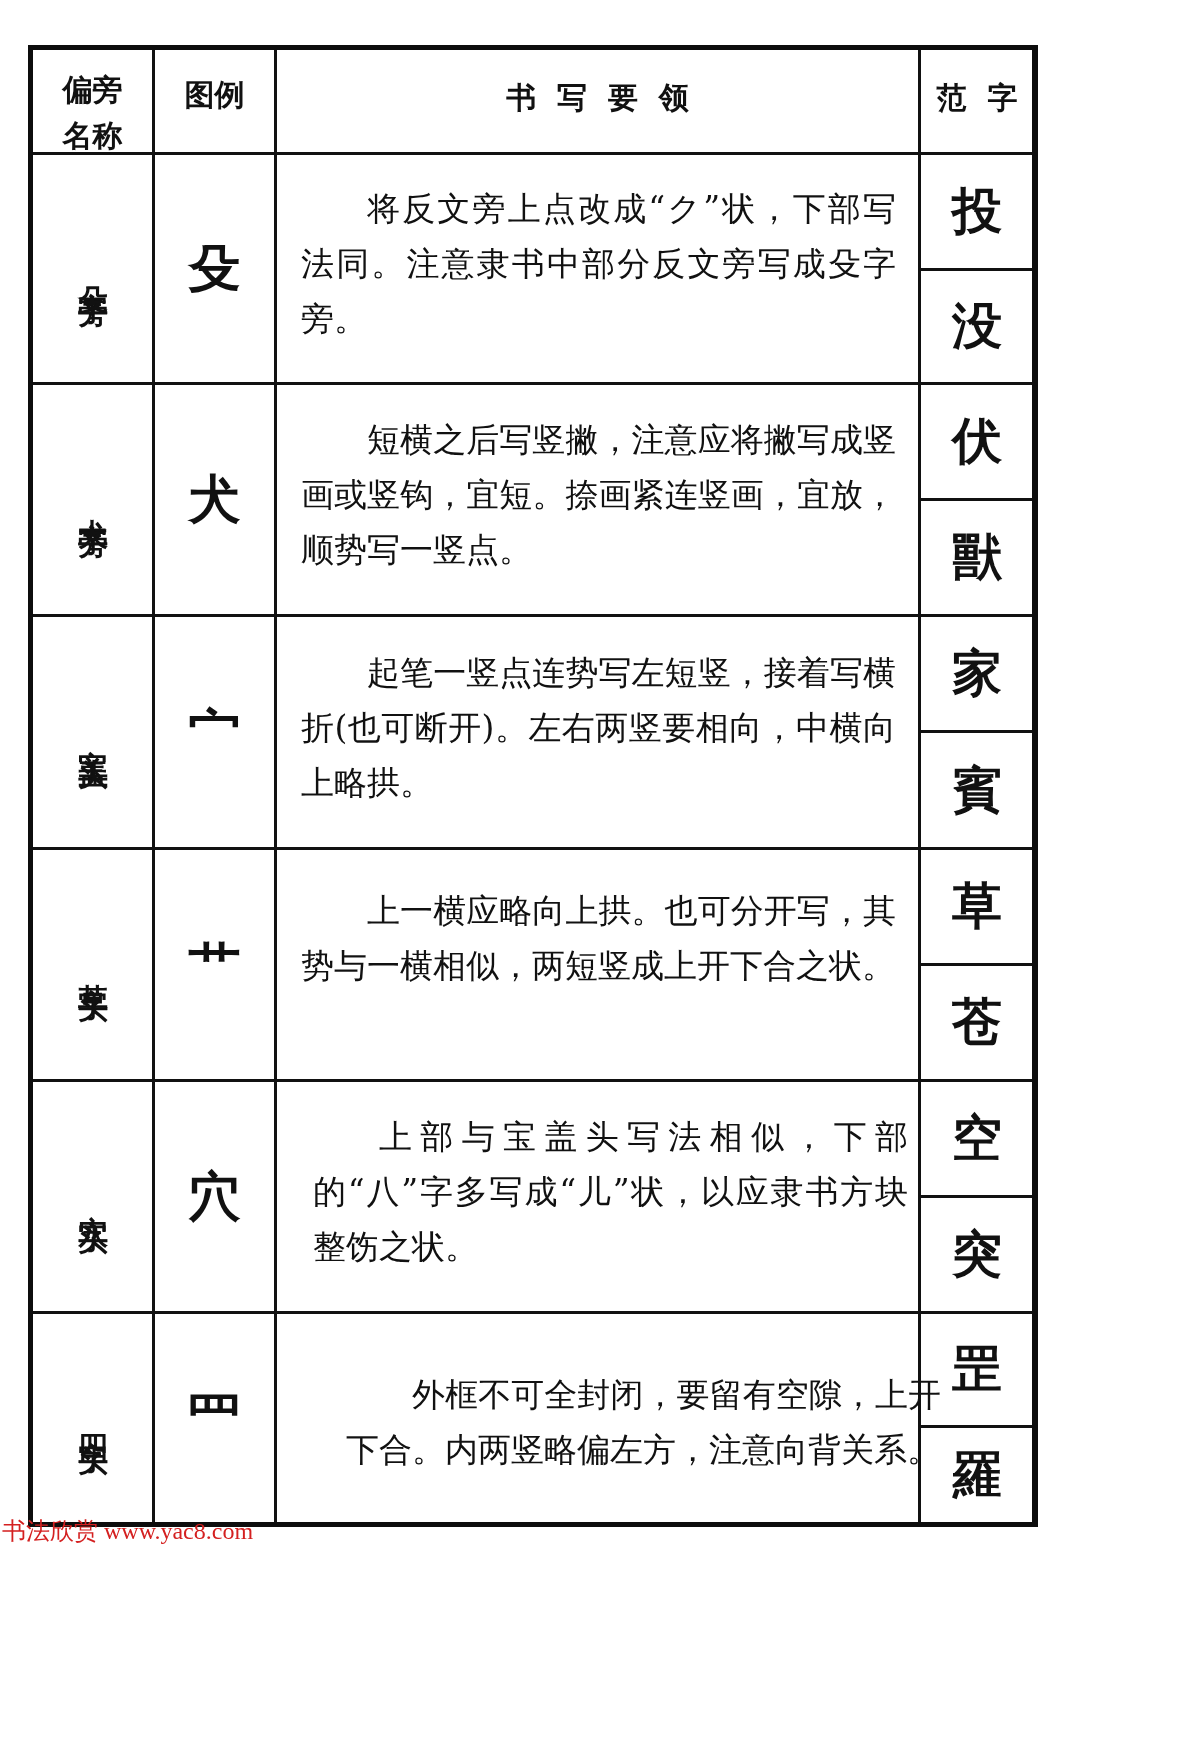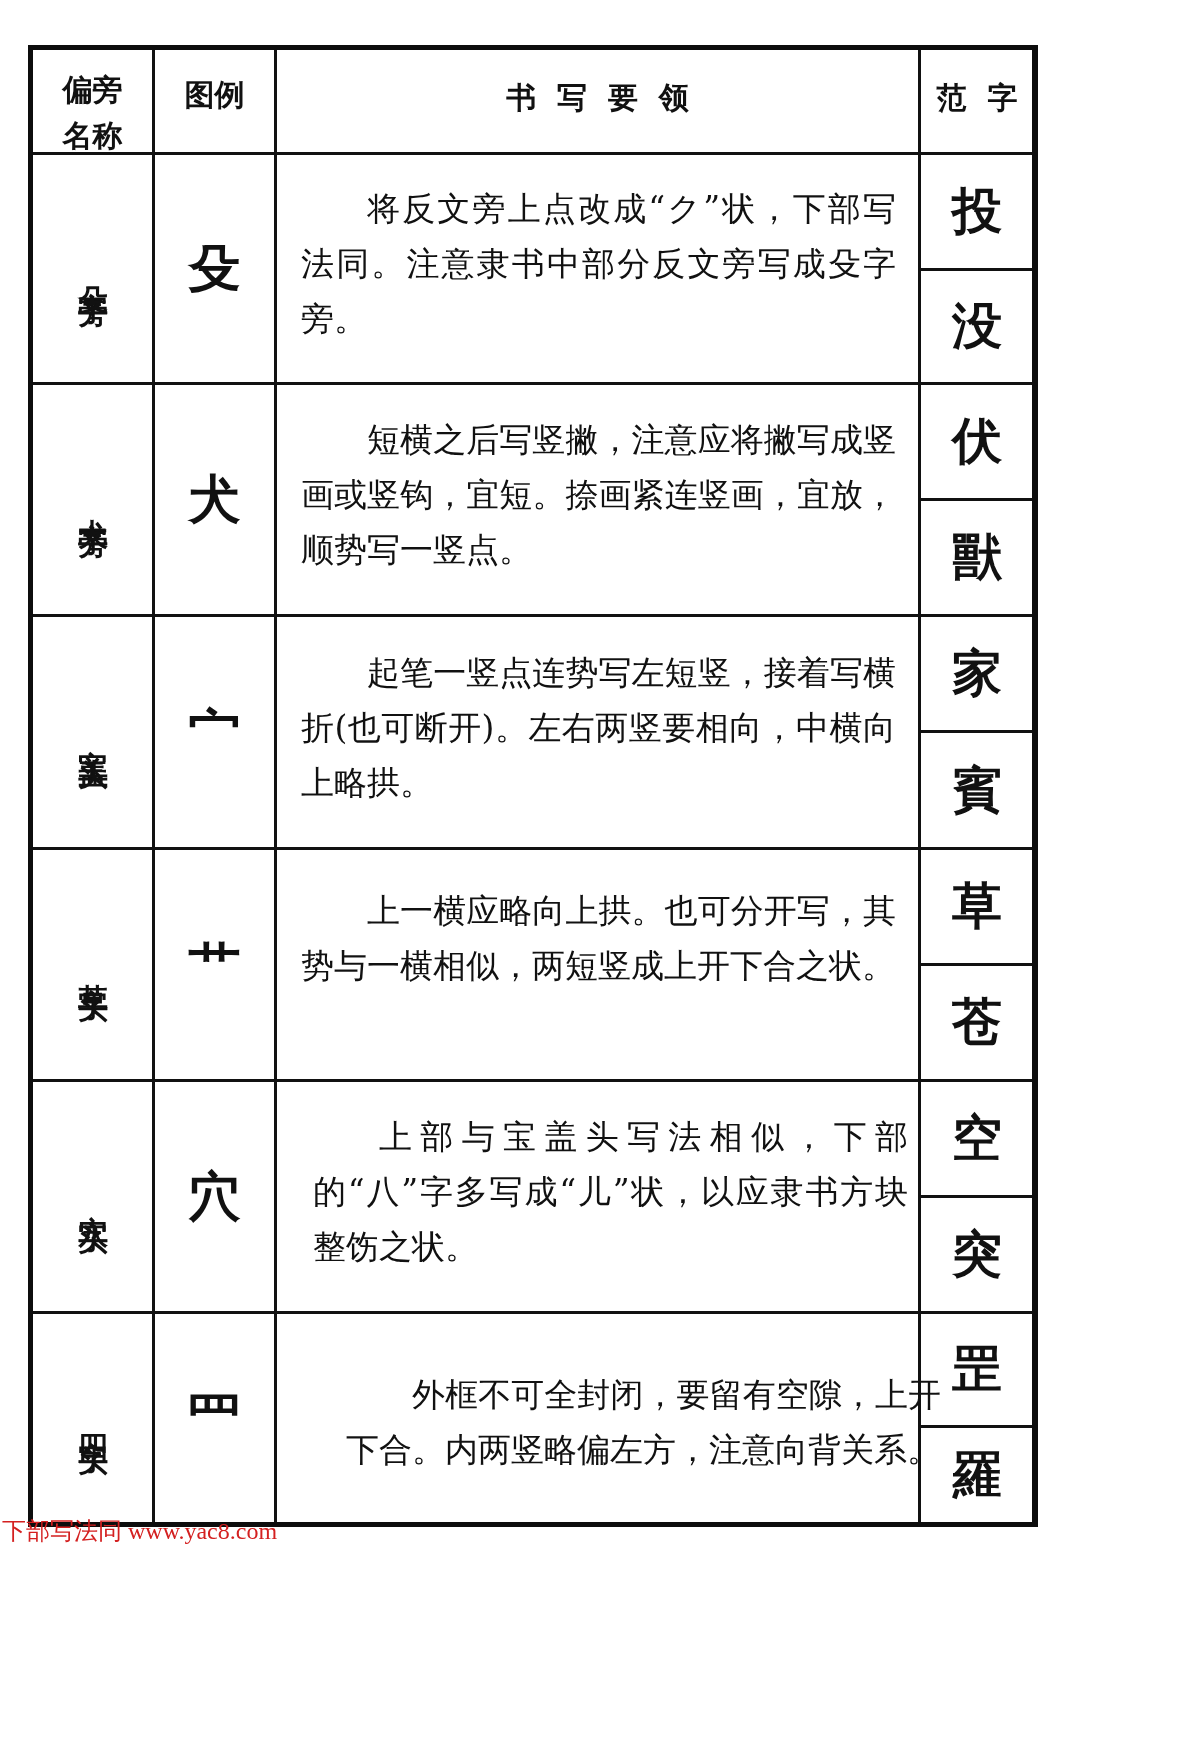--- a/index.html
+++ b/index.html
@@ -94,13 +94,13 @@
 
   <div class="cell name" style="left:0;top:1264px;width:119px;height:208px;">四字头</div>
   <div class="cell glyph" style="left:122px;top:1264px;width:119px;height:208px;">罒</div>
   <div class="cell desc" style="left:244px;top:1264px;width:641px;height:225px;margin-left:45px;">
       <p>外框不可全封闭，要留有空隙，上开下合。内两竖略偏左方，注意向背关系。</p>
     </div>
   <div class="cell sample" style="left:888px;top:1264px;width:112px;height:111px;">罡</div>
   <div class="cell sample" style="left:888px;top:1378px;width:112px;height:94px;">羅</div>
 </div>
 
-<div class="watermark">下部写法同 www.yac8.com</div>
+<div class="watermark">书法欣赏 www.yac8.com</div>
 
 </body></html>

